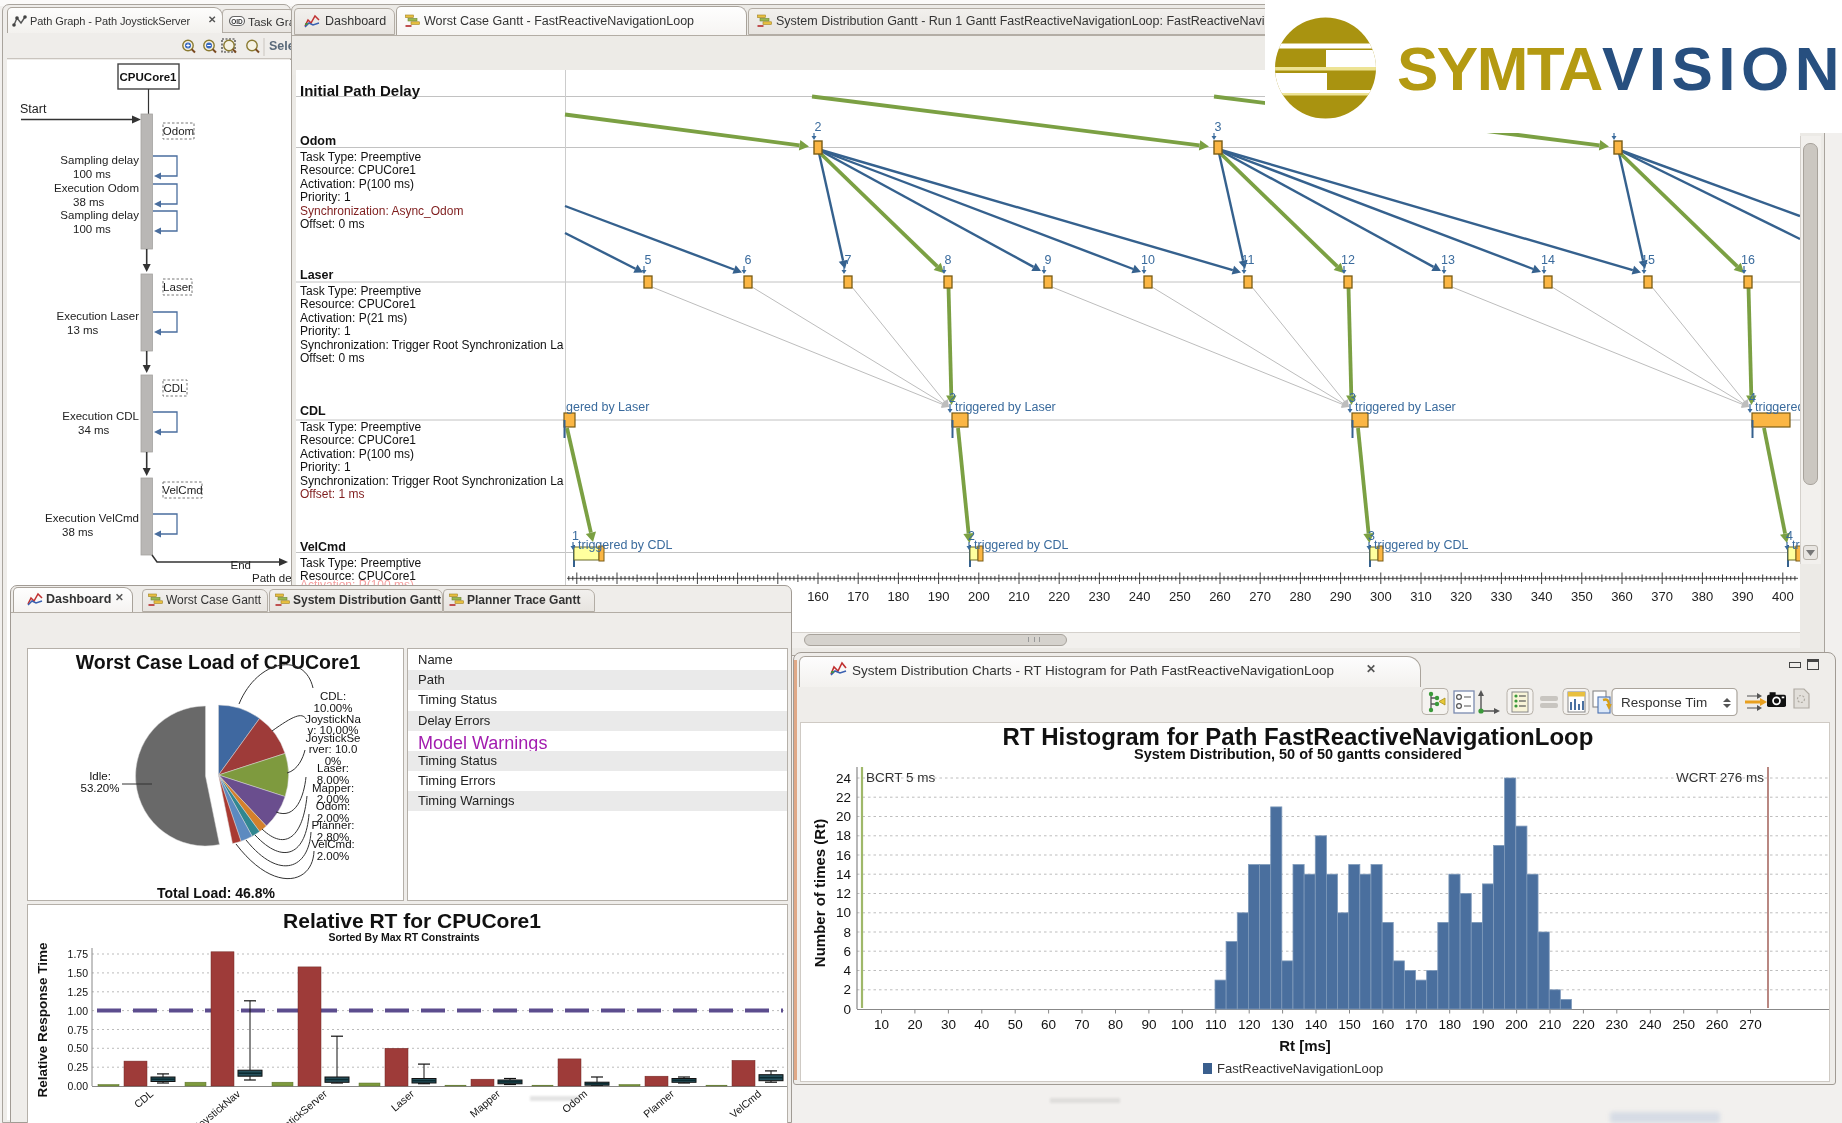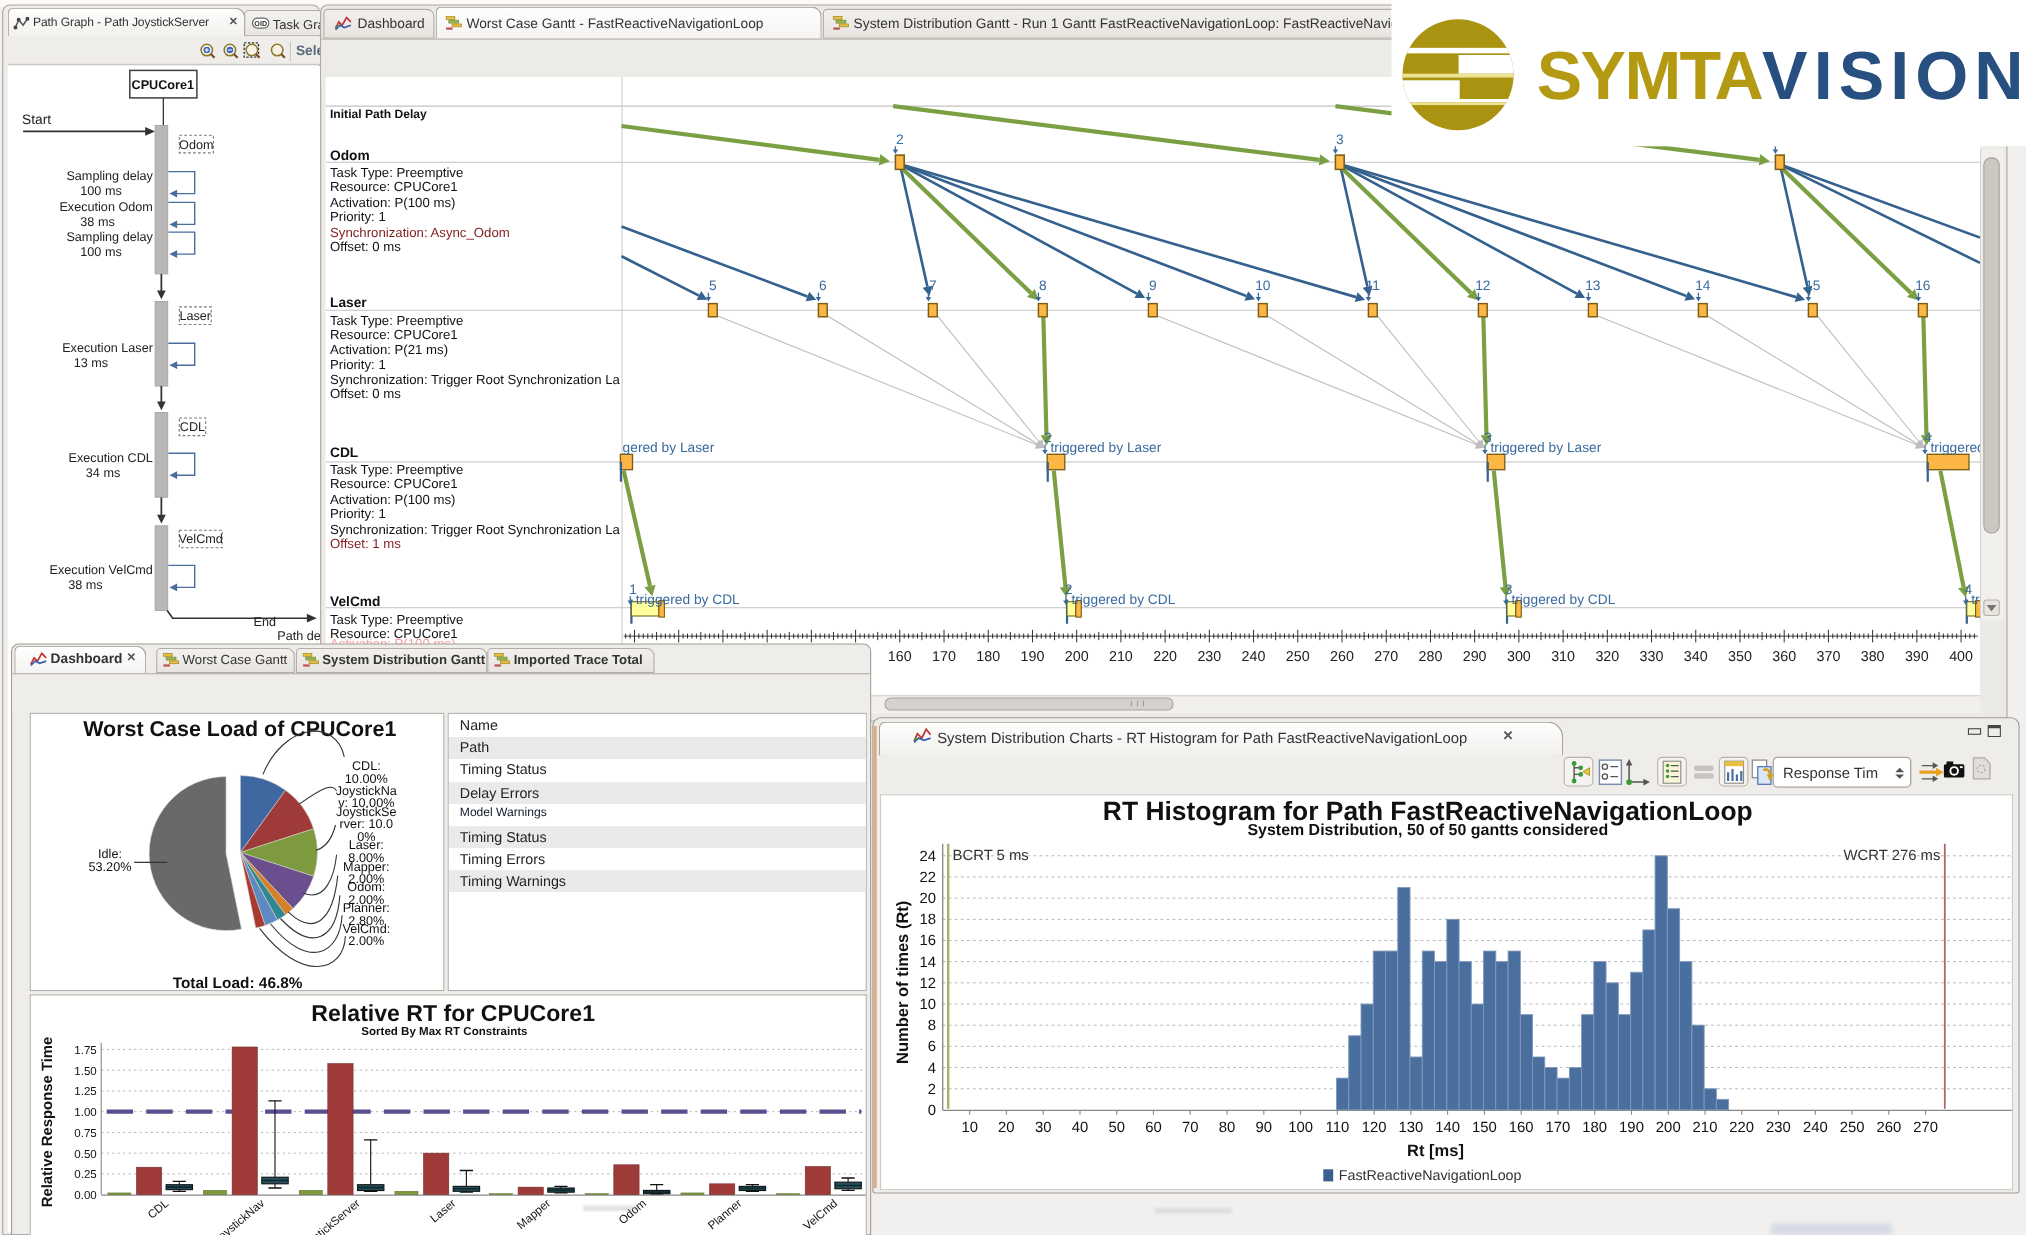--- a/index.html
+++ b/index.html
@@ -343,21 +343,21 @@
       <text x="1461.2" y="601" font-size="13" fill="#222" text-anchor="middle">320</text>
       <text x="1501.4" y="601" font-size="13" fill="#222" text-anchor="middle">330</text>
       <text x="1541.6" y="601" font-size="13" fill="#222" text-anchor="middle">340</text>
       <text x="1581.8" y="601" font-size="13" fill="#222" text-anchor="middle">350</text>
       <text x="1622.0" y="601" font-size="13" fill="#222" text-anchor="middle">360</text>
       <text x="1662.2" y="601" font-size="13" fill="#222" text-anchor="middle">370</text>
       <text x="1702.4" y="601" font-size="13" fill="#222" text-anchor="middle">380</text>
       <text x="1742.6" y="601" font-size="13" fill="#222" text-anchor="middle">390</text>
       <text x="1782.8" y="601" font-size="13" fill="#222" text-anchor="middle">400</text>
     </svg>
-<div class="abs nw" style="left:300px;top:98px;font-size:11px;font-weight:bold;color:#111">Initial Path Delay</div>
+<div class="abs nw" style="left:300px;top:82px;font-size:15px;font-weight:bold;color:#111">Initial Path Delay</div>
 <div class="abs" style="left:300px;top:134px;width:265px;overflow:hidden">
       <div style="font-size:12.5px;font-weight:bold;color:#111;margin-bottom:3px">Odom</div>
       <div class="nw" style="font-size:12px;color:#111;line-height:13.4px">Task Type: Preemptive</div>
       <div class="nw" style="font-size:12px;color:#111;line-height:13.4px">Resource: CPUCore1</div>
       <div class="nw" style="font-size:12px;color:#111;line-height:13.4px">Activation: P(100 ms)</div>
       <div class="nw" style="font-size:12px;color:#111;line-height:13.4px">Priority: 1</div>
       <div class="nw" style="font-size:12px;color:#7f1d1d;line-height:13.4px">Synchronization: Async_Odom</div>
       <div class="nw" style="font-size:12px;color:#111;line-height:13.4px">Offset: 0 ms</div>
     </div>
 <div class="abs" style="left:300px;top:268px;width:265px;overflow:hidden">
@@ -435,21 +435,21 @@
       <rect x="6" y="7.8" width="8.5" height="2.6" fill="#e8c040" stroke="#a08020" stroke-width="0.6"></rect>
       <rect x="0.5" y="11" width="6" height="2" fill="#c05050"></rect>
     </svg>
 <div class="abs tabtxt" style="left:293px;top:593px;font-weight:bold;font-size:12px">System Distribution Gantt</div>
 <svg class="abs" style="left:449px;top:593px" width="15" height="14" viewBox="0 0 15 14">
       <rect x="0.5" y="1" width="8" height="2.6" fill="#e8c040" stroke="#a08020" stroke-width="0.6"></rect>
       <rect x="3" y="4.4" width="9" height="2.6" fill="#9ab850" stroke="#708830" stroke-width="0.6"></rect>
       <rect x="6" y="7.8" width="8.5" height="2.6" fill="#e8c040" stroke="#a08020" stroke-width="0.6"></rect>
       <rect x="0.5" y="11" width="6" height="2" fill="#c05050"></rect>
     </svg>
-<div class="abs tabtxt" style="left:467px;top:593px;font-weight:bold;font-size:12px">Imported Trace Total</div>
+<div class="abs tabtxt" style="left:467px;top:593px;font-weight:bold;font-size:12px">Planner Trace Gantt</div>
 <div class="abs" style="left:11px;top:612px;width:780px;height:36px;background:#efedea;border-top:1px solid #b3ada5"></div>
 <div class="abs" style="left:27px;top:648px;width:377px;height:253px;background:#fff;border:1px solid #b5b0a9"></div>
 <svg class="abs" style="left:28px;top:649px" width="375" height="251" viewBox="28 649 375 251" font-family="Liberation Sans">
       <text x="218" y="669" font-size="19.5" font-weight="bold" fill="#111" text-anchor="middle">Worst Case Load of CPUCore1</text>
       <path d="M218.5 775.0 L218.5 705.0 A70 70 0 0 1 259.6 718.4 Z" fill="#3f68a0" stroke="#d8d8d8" stroke-width="0.5"></path>
       <path d="M218.5 775.0 L259.6 718.4 A70 70 0 0 1 285.1 753.4 Z" fill="#9e3b39" stroke="#d8d8d8" stroke-width="0.5"></path>
       <path d="M218.5 775.0 L285.1 753.4 A70 70 0 0 1 285.1 796.6 Z" fill="#7e9a3e" stroke="#d8d8d8" stroke-width="0.5"></path>
       <path d="M218.5 775.0 L285.1 796.6 A70 70 0 0 1 266.4 826.0 Z" fill="#6a4e8e" stroke="#d8d8d8" stroke-width="0.5"></path>
       <path d="M218.5 775.0 L266.4 826.0 A70 70 0 0 1 259.6 831.6 Z" fill="#d4802c" stroke="#d8d8d8" stroke-width="0.5"></path>
       <path d="M218.5 775.0 L259.6 831.6 A70 70 0 0 1 252.2 836.3 Z" fill="#318790" stroke="#d8d8d8" stroke-width="0.5"></path>
@@ -489,21 +489,21 @@
 <div class="abs" style="left:407px;top:648px;width:381px;height:253px;background:#fff;border:1px solid #b5b0a9"></div>
 <div class="abs" style="left:408px;top:650px;width:379px;height:20px;background:#fff"></div>
     <div class="abs nw" style="left:418px;top:652px;font-size:13px;color:#222">Name</div>
     <div class="abs" style="left:408px;top:670.2px;width:379px;height:20px;background:#eaeaea"></div>
     <div class="abs nw" style="left:418px;top:672.2px;font-size:13px;color:#222">Path</div>
     <div class="abs" style="left:408px;top:690.4000000000001px;width:379px;height:20px;background:#fff"></div>
     <div class="abs nw" style="left:418px;top:692.4000000000001px;font-size:13px;color:#222">Timing Status</div>
     <div class="abs" style="left:408px;top:710.6000000000001px;width:379px;height:20px;background:#eaeaea"></div>
     <div class="abs nw" style="left:418px;top:712.6000000000001px;font-size:13px;color:#222">Delay Errors</div>
     <div class="abs" style="left:408px;top:730.8000000000002px;width:379px;height:20px;background:#fff"></div>
-    <div class="abs nw" style="left:418px;top:732.8000000000002px;font-size:11px;color:#0f172a">Model Warnings</div>
+    <div class="abs nw" style="left:418px;top:732.8000000000002px;font-size:18px;color:#a21caf">Model Warnings</div>
     <div class="abs" style="left:408px;top:751.0000000000002px;width:379px;height:20px;background:#eaeaea"></div>
     <div class="abs nw" style="left:418px;top:753.0000000000002px;font-size:13px;color:#222">Timing Status</div>
     <div class="abs" style="left:408px;top:771.2000000000003px;width:379px;height:20px;background:#fff"></div>
     <div class="abs nw" style="left:418px;top:773.2000000000003px;font-size:13px;color:#222">Timing Errors</div>
     <div class="abs" style="left:408px;top:791.4000000000003px;width:379px;height:20px;background:#eaeaea"></div>
     <div class="abs nw" style="left:418px;top:793.4000000000003px;font-size:13px;color:#222">Timing Warnings</div>
 <div class="abs" style="left:27px;top:904px;width:761px;height:219px;background:#fff;border:1px solid #b5b0a9;border-bottom:none"></div>
 <svg class="abs" style="left:28px;top:905px" width="759" height="218" viewBox="28 905 759 218" font-family="Liberation Sans">
       <text x="412" y="928" font-size="21px" font-weight="bold" fill="#111" text-anchor="middle">Relative RT for CPUCore1</text>
       <text x="404" y="941" font-size="10.5px" font-weight="bold" fill="#111" text-anchor="middle">Sorted By Max RT Constraints</text>

